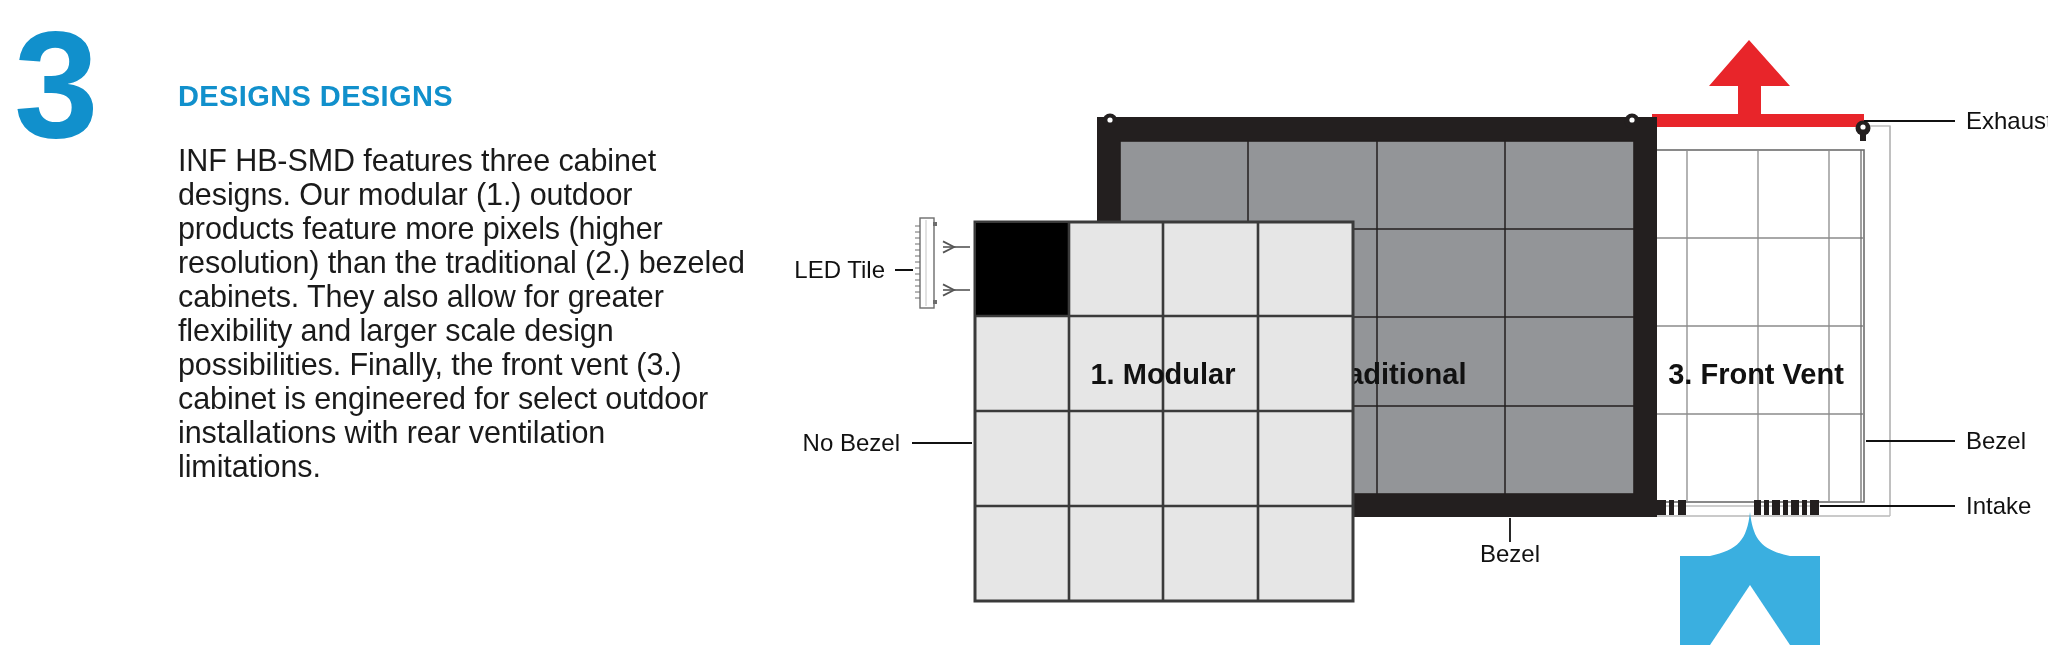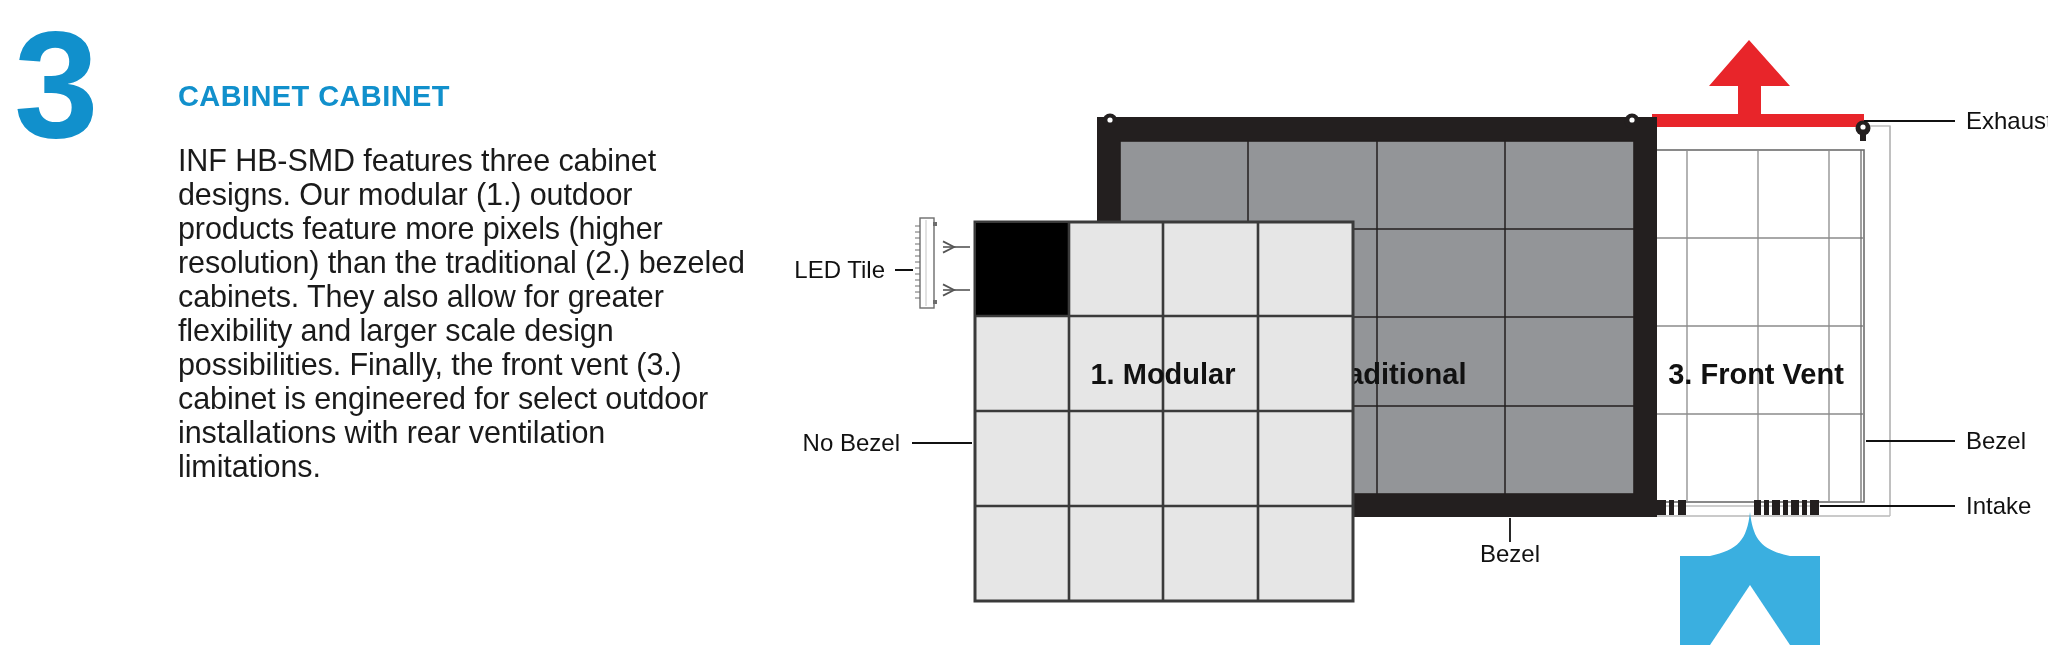--- a/index.html
+++ b/index.html
@@ -70,21 +70,21 @@
     font-size: 29px;
     font-weight: bold;
     fill: #111111;
   }
 </style>
 </head>
 <body>
 
 <div id="big-number">3</div>
 
-<div id="section-title">CABINET CABINET</div>
+<div id="section-title">DESIGNS DESIGNS</div>
 
 <div id="body-copy">INF HB-SMD features three cabinet designs. Our modular (1.) outdoor products feature more pixels (higher resolution) than the traditional (2.) bezeled cabinets. They also allow for greater flexibility and larger scale design possibilities. Finally, the front vent (3.) cabinet is engineered for select outdoor installations with rear ventilation limitations.</div>
 
 <div id="diagram">
 <svg width="2048" height="645" viewBox="0 0 2048 645" xmlns="http://www.w3.org/2000/svg">
 
   <defs>
 
     <marker id="arrL" markerWidth="9" markerHeight="9" refX="8" refY="4.5" orient="auto">
       <path d="M8,1 L1,4.5 L8,8" fill="none" stroke="#555" stroke-width="1.1"></path>

